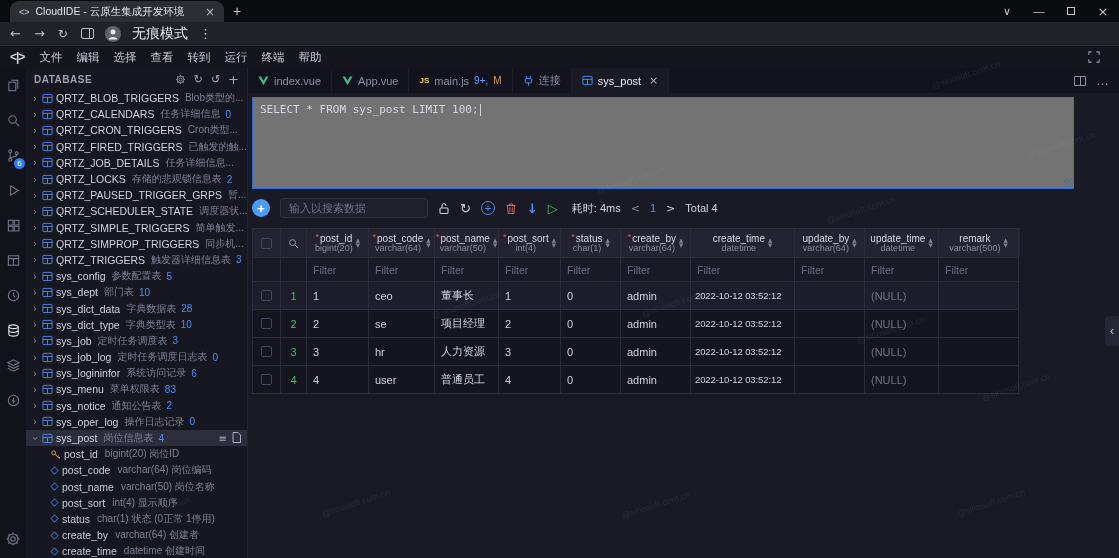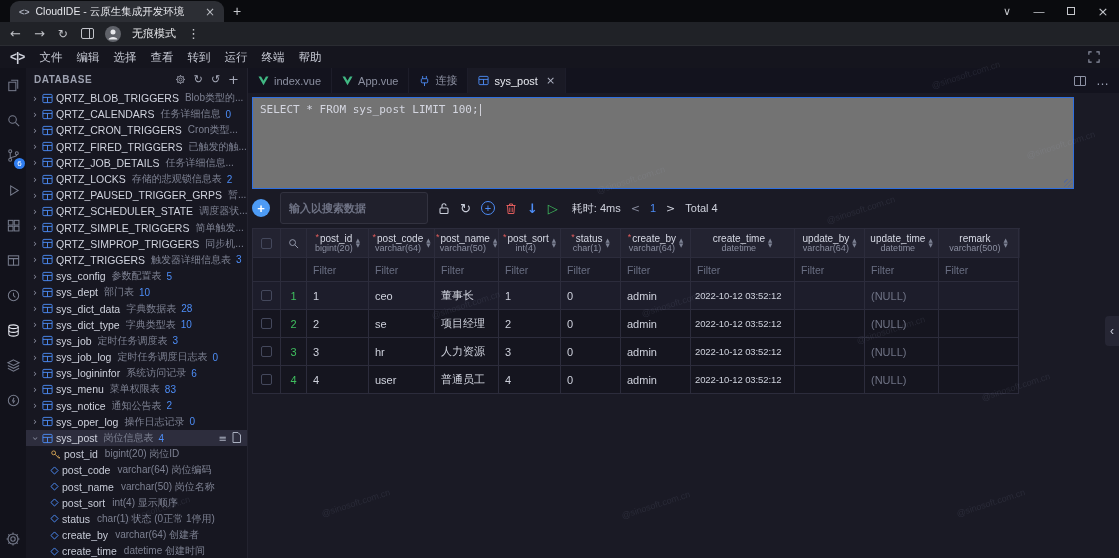--- a/index.html
+++ b/index.html
@@ -21,21 +21,21 @@
   .addr-bar{height:24px;background:#202227;display:flex;align-items:center;padding:0 10px;border-bottom:1px solid #2a2c32;}
   .nav{color:#c2c4ca;font-size:13px;margin-right:13px;cursor:pointer;}
   .nav.reload{font-size:12px;}
   .url-pill{flex:1;height:18px;background:#16171c;border-radius:9px;display:flex;align-items:center;gap:7px;padding:0 10px;margin:0 14px 0 6px;cursor:text;}
   .url-prefix{color:#b9bcc4;font-size:11px;}
   .url-host{color:#f0f1f4;font-size:11px;}
   .addr-right{display:flex;align-items:center;gap:11px;}
   .panel-ic{width:13px;height:11px;border:1px solid #c2c4ca;border-radius:2px;position:relative;cursor:pointer;}
   .panel-ic::after{content:"";position:absolute;right:3px;top:0;bottom:0;border-left:1px solid #c2c4ca;}
   .avatar{width:16px;height:16px;border-radius:50%;background:#5f6269;display:flex;align-items:center;justify-content:center;cursor:pointer;overflow:hidden;}
-  .incog{font-size:11px;color:#e6e7ea;}
+  .incog{font-size:14px;color:#e6e7ea;}
   .dots{font-size:13px;color:#c2c4ca;cursor:pointer;}
 
   
   .menubar{height:22px;background:#15151e;display:flex;align-items:center;padding:0 8px;}
   .logo{font-weight:700;color:#d0d3dd;font-size:12px;letter-spacing:-1px;margin:0 8px 0 2px;}
   .menu-items{display:flex;text-align:right;}
   .menu-items span{padding:0 7px;font-size:11.5px;color:#c6c9d4;cursor:pointer;}
   .fs-ic{margin-left:auto;margin-right:10px;display:flex;cursor:pointer;}
 
   
@@ -83,21 +83,21 @@
   .split-ic::after{content:"";position:absolute;left:50%;top:0;bottom:0;border-left:1px solid #8e93a5;}
   .more-ic{color:#9aa0b2;font-size:13px;cursor:pointer;}
 
   .editor-content{flex:1;position:relative;overflow:hidden;}
   .sql-box{margin:4px 45px 0 4px;height:92px;background:#737373;border:1px solid #2f6fe0;padding:5px 7px;font-family:"DejaVu Sans Mono",monospace;font-size:11px;color:#d4d6e0;position:relative;cursor:text;}
   .caret{display:inline-block;width:1.5px;height:12px;background:#d0d0d8;vertical-align:middle;margin-left:1px;}
   .resize-h{position:absolute;right:1px;bottom:1px;width:8px;height:8px;background:repeating-linear-gradient(135deg,transparent,transparent 2px,#5a6a90 2px,#5a6a90 3px);cursor:nwse-resize;}
 
   .results-toolbar{margin:7px 10px 0 4px;height:24px;display:flex;align-items:center;gap:10px;}
   .add-btn{width:18px;height:18px;border-radius:50%;background:#4d9bf5;color:#fff;font-size:13px;font-weight:bold;display:flex;align-items:center;justify-content:center;cursor:pointer;flex-shrink:0;}
-  .search-input{width:148px;height:32px;background:#20202c;border:1px solid #32323f;border-radius:3px;padding:0 8px;font-size:11px;color:#d6d8e2;outline:none;font-family:"Liberation Sans",sans-serif;font-weight:bold;}
+  .search-input{width:148px;height:20px;background:#20202c;border:1px solid #32323f;border-radius:3px;padding:0 8px;font-size:11px;color:#d6d8e2;outline:none;font-family:"Liberation Sans",sans-serif;}
   .search-input::placeholder{color:#6f7385;}
   .tb-ic{display:flex;align-items:center;cursor:pointer;color:#c8ccd8;font-size:13px;}
   .tb-ic.dl{color:#4d8df7;font-weight:bold;}
   .tb-ic.run{color:#3fbf5f;font-size:13px;}
   .plus-circle{width:14px;height:14px;border:1px solid #4d8df7;border-radius:50%;color:#4d8df7;font-size:11px;display:flex;align-items:center;justify-content:center;cursor:pointer;}
   .elapsed{font-size:11px;color:#d0d3de;margin-left:4px;}
   .pg{font-size:11px;cursor:pointer;}
   .pg.prev{color:#8a8ea0;}
   .pg.cur{color:#4d8df7;}
   .pg.next{color:#d0d3de;}
@@ -622,20 +622,26 @@
           </div>
           <div class="e-tab">
             <span class="t-icon">
               <svg width="11" height="10" viewBox="0 0 12 11">
                 <path d="M.5.5h2.8L6 5.2 8.7.5h2.8L6 10.2z" fill="#41b883"></path>
               </svg>
             </span>
             <span>App.vue</span>
           </div>
           <div class="e-tab">
+            <span class="jsic">JS</span>
+            <span>main.js</span>
+            <span class="badge-blue">9+,</span>
+            <span class="badge-orange">M</span>
+          </div>
+          <div class="e-tab">
             <span class="t-icon">
               <svg width="11" height="12" viewBox="0 0 12 13">
                 <path d="M4 1v3M8 1v3" stroke="#4d8df7" fill="none"></path>
                 <rect x="2.5" y="4" width="7" height="4.5" rx="1" fill="none" stroke="#4d8df7"></rect>
                 <path d="M6 8.5V12" stroke="#4d8df7"></path>
               </svg>
             </span>
             <span>连接</span>
           </div>
           <div class="e-tab active">

